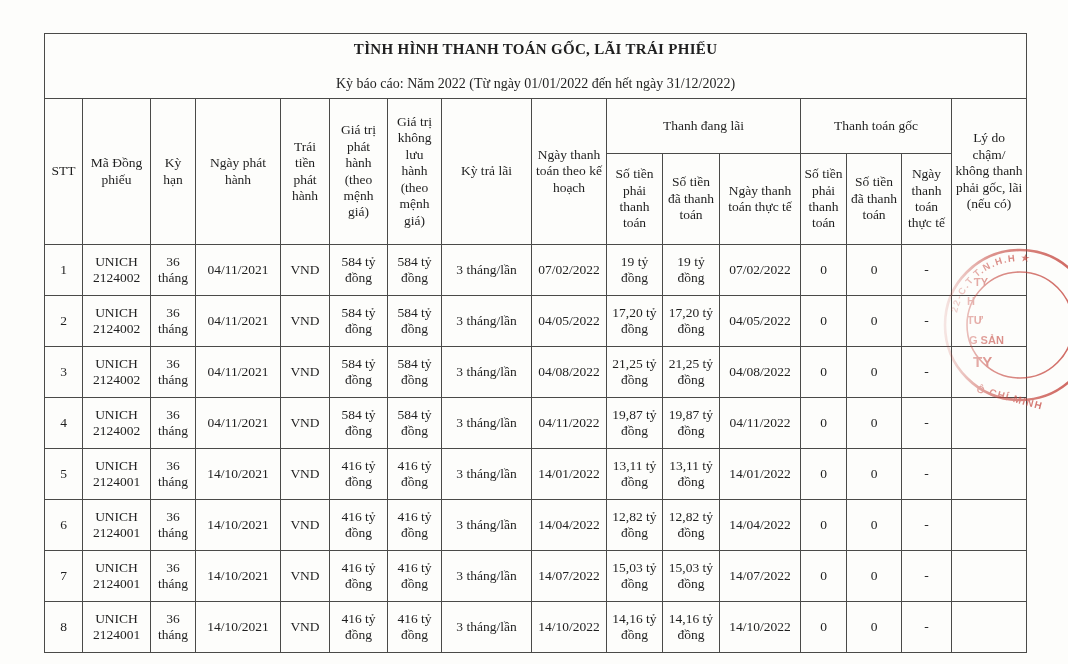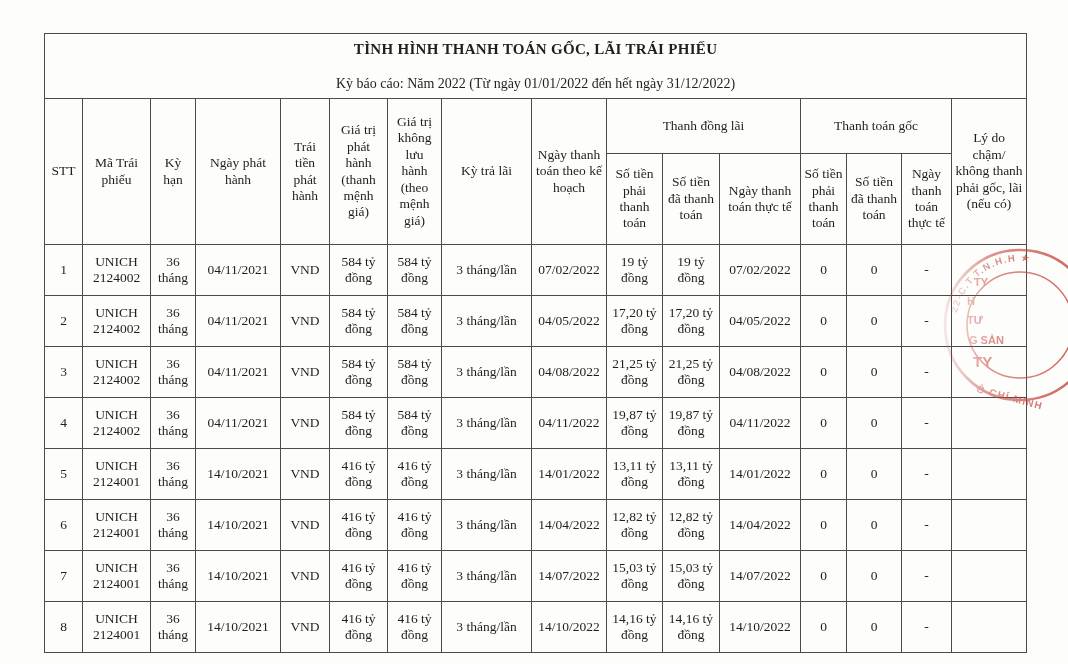--- a/index.html
+++ b/index.html
@@ -54,29 +54,29 @@
     </colgroup>
     <tbody>
       <tr class="title-row">
         <td colspan="16">
           <div class="title">TÌNH HÌNH THANH TOÁN GỐC, LÃI TRÁI PHIẾU</div>
           <div class="subtitle">Kỳ báo cáo: Năm 2022 (Từ ngày 01/01/2022 đến hết ngày 31/12/2022)</div>
         </td>
       </tr>
       <tr class="head1">
         <th rowspan="2">STT</th>
-        <th rowspan="2">Mã Trái phiếu</th>
+        <th rowspan="2">Mã Đồng phiếu</th>
         <th rowspan="2">Kỳ hạn</th>
         <th rowspan="2">Ngày phát hành</th>
         <th rowspan="2">Trái tiền phát hành</th>
-        <th rowspan="2">Giá trị phát hành (thanh mệnh giá)</th>
+        <th rowspan="2">Giá trị phát hành (theo mệnh giá)</th>
         <th rowspan="2">Giá trị không lưu hành (theo mệnh giá)</th>
         <th rowspan="2">Kỳ trả lãi</th>
         <th rowspan="2">Ngày thanh toán theo kế hoạch</th>
-        <th colspan="3">Thanh đồng lãi</th>
+        <th colspan="3">Thanh đang lãi</th>
         <th colspan="3">Thanh toán gốc</th>
         <th rowspan="2">Lý do chậm/ không thanh phải gốc, lãi (nếu có)</th>
       </tr>
       <tr class="head2">
         <th>Số tiền phải thanh toán</th>
         <th>Số tiền đã thanh toán</th>
         <th>Ngày thanh toán thực tế</th>
         <th>Số tiền phải thanh toán</th>
         <th>Số tiền đã thanh toán</th>
         <th>Ngày thanh toán thực tế</th>

